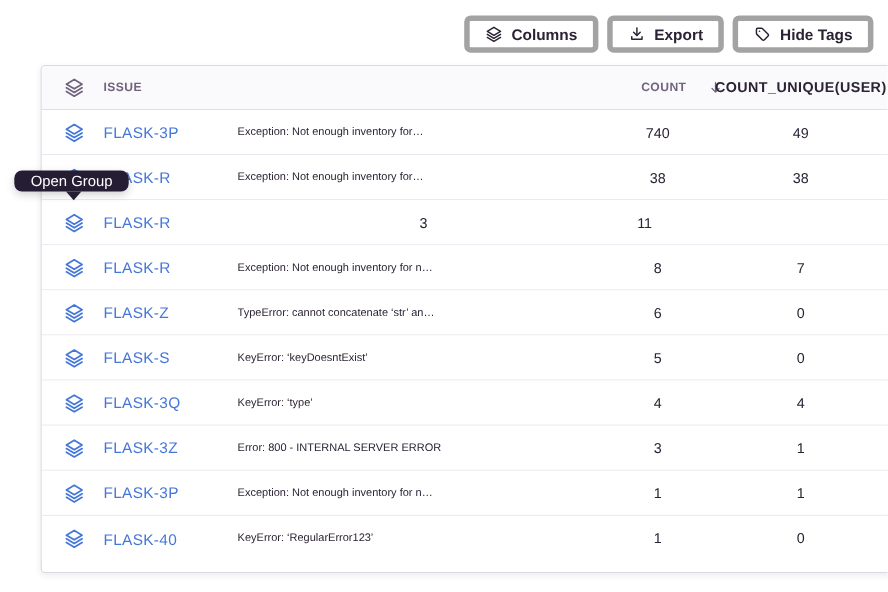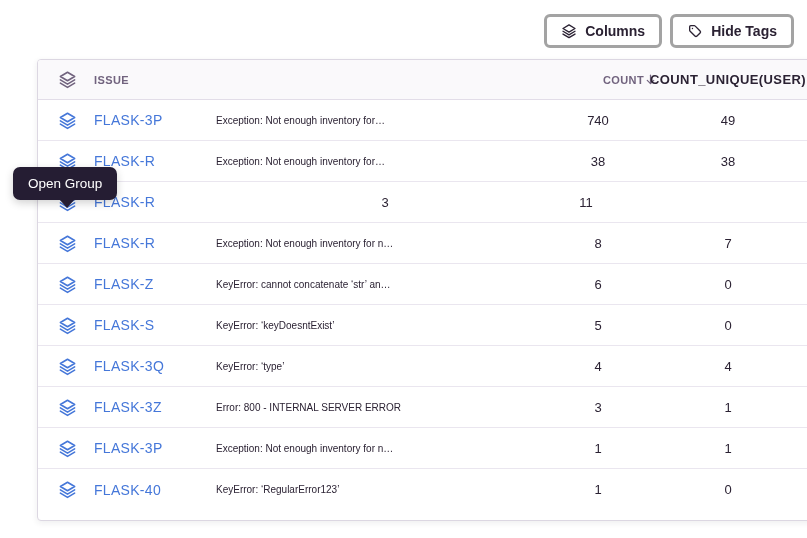--- a/index.html
+++ b/index.html
@@ -4,21 +4,21 @@
 <style>
   * { margin:0; padding:0; box-sizing:border-box; }
   body { background:#ffffff; font-family:"Liberation Sans", sans-serif; }
   .page { position:relative; width:807px; height:538px; background:#ffffff; overflow:hidden; }
 
   
   .toolbar { position:absolute; top:14px; right:13px; display:flex; gap:8px; }
   .btn {
     display:flex; align-items:center; gap:8px;
     height:34px; padding:0 14px;
-    background:#ffffff; border:3px solid #a3a3a3; border-radius:6px;
+    background:#ffffff; border:5px solid #a3a3a3; border-radius:6px;
     font-family:"Liberation Sans", sans-serif;
     font-size:14px; font-weight:700; color:#2b2233; cursor:pointer;
   }
   .icon16 { width:16px; height:16px; flex:0 0 auto; }
   .icon18 { width:19px; height:19px; flex:0 0 auto; }
   .icon13 { width:13px; height:13px; flex:0 0 auto; }
 
   
   .table {
     position:absolute; top:59px; left:37px; width:802px;
@@ -40,41 +40,40 @@
   .row:last-child { border-bottom:none; }
 
   .cell { min-width:0; }
   .c-icon { display:flex; justify-content:center; padding-left:3px; }
   .hdr-icon { color:#71637e; }
   .row-icon { color:#4577d9; cursor:pointer; }
   .h-label {
     font-size:11px; font-weight:700; letter-spacing:0.4px;
     color:#71637e; white-space:nowrap;
   }
-  .h-count { display:flex; align-items:center; justify-content:flex-end; gap:0; }
+  .h-count { display:flex; align-items:center; justify-content:flex-end; gap:20px; }
   .sort-arrow { color:#71637e; margin-right:-15px; }
   .c-id {
     font-size:14px; font-weight:500; letter-spacing:0.3px;
     color:#4577d9; white-space:nowrap; cursor:pointer;
   }
   .c-desc {
     font-size:10px; color:#2b2233;
     white-space:nowrap; overflow:hidden; padding-right:10px;
   }
   .c-num { text-align:center; font-size:13px; color:#2b2233; white-space:nowrap; }
   .c-unique { padding-right:24px; }
 
   
   .tooltip {
-    position:absolute; left:13px; top:155px; height:33px; z-index:10;
+    position:absolute; left:13px; top:155px; height:19px; z-index:10;
     display:flex; align-items:center; padding:0 15px;
     background:#251d33; color:#ffffff; border-radius:7px;
     font-size:13.5px; box-shadow:0 3px 8px rgba(0,0,0,0.18);
     white-space:nowrap;
-    margin-top:12px;
   }
   .tt-caret {
     position:absolute; top:100%; left:47px;
     width:0; height:0;
     border-left:7px solid transparent;
     border-right:7px solid transparent;
     border-top:8px solid #251d33;
   }
 </style>
 </head>
@@ -107,20 +106,26 @@
 
   <div class="toolbar">
     <button class="btn">
       <svg class="icon16">
           <use href="#i-layers"></use>
         </svg>
       <span>Columns</span>
     </button>
     <button class="btn">
       <svg class="icon16">
+          <use href="#i-download"></use>
+        </svg>
+      <span>Export</span>
+    </button>
+    <button class="btn">
+      <svg class="icon16">
           <use href="#i-tag"></use>
         </svg>
       <span>Hide Tags</span>
     </button>
   </div>
 
   <div class="table">
 
     <div class="grid thead">
       <span class="cell c-icon">
@@ -186,21 +191,21 @@
       <span class="cell c-num c-unique">7</span>
     </div>
 
     <div class="grid row">
       <span class="cell c-icon">
           <svg class="icon18 row-icon">
             <use href="#i-layers"></use>
           </svg>
         </span>
       <span class="cell c-id">FLASK-Z</span>
-      <span class="cell c-desc">KeyError: cannot concatenate ‘str’ an…</span>
+      <span class="cell c-desc">TypeError: cannot concatenate ‘str’ an…</span>
       <span class="cell c-num">6</span>
       <span class="cell c-num c-unique">0</span>
     </div>
 
     <div class="grid row">
       <span class="cell c-icon">
           <svg class="icon18 row-icon">
             <use href="#i-layers"></use>
           </svg>
         </span>

